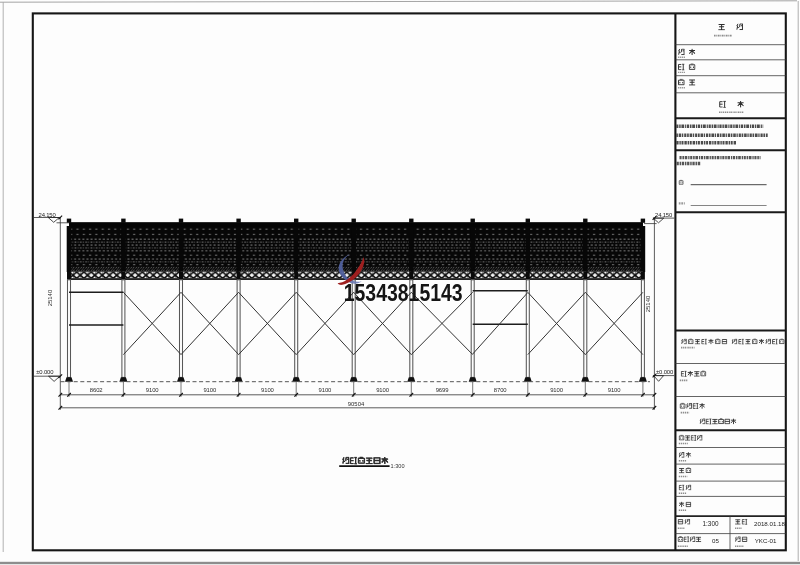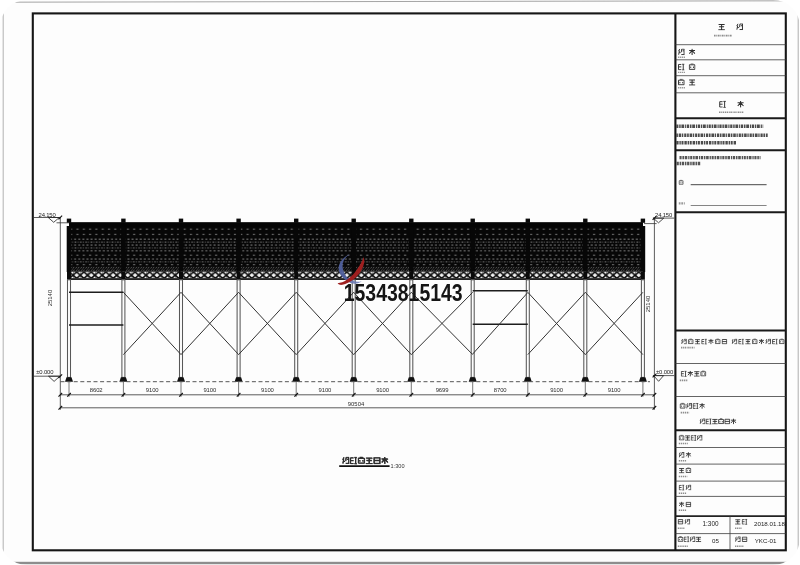--- a/index.html
+++ b/index.html
@@ -1,15 +1,15 @@
 <!DOCTYPE html>
 <html><head><meta charset="utf-8"><style>
 html,body{margin:0;padding:0;}
 body{width:800px;height:565px;background:#fff;font-family:"Liberation Sans",sans-serif;}
-.wrap{position:relative;width:800px;height:565px;overflow:hidden;border-radius:27px;}
+.wrap{position:relative;width:800px;height:565px;overflow:hidden;}
 svg{display:block;}
 </style></head><body>
 <div class="wrap">
 <svg width="800" height="565" viewBox="0 0 800 565" style="filter:blur(0.3px)">
 <defs>
 <symbol id="k1" viewBox="0 0 10 10">
           <path d="M1.2,1.5H8.8V8.8H1.2Z M1.2,5H8.8" fill="none" stroke="#2e2e2e" stroke-width="1.45"></path>
         </symbol>
 <symbol id="k2" viewBox="0 0 10 10">
           <path d="M0.8,1.8H9.2 M1.5,5H8.5 M0.5,9H9.5 M5,1.8V9" fill="none" stroke="#2e2e2e" stroke-width="1.45"></path>

